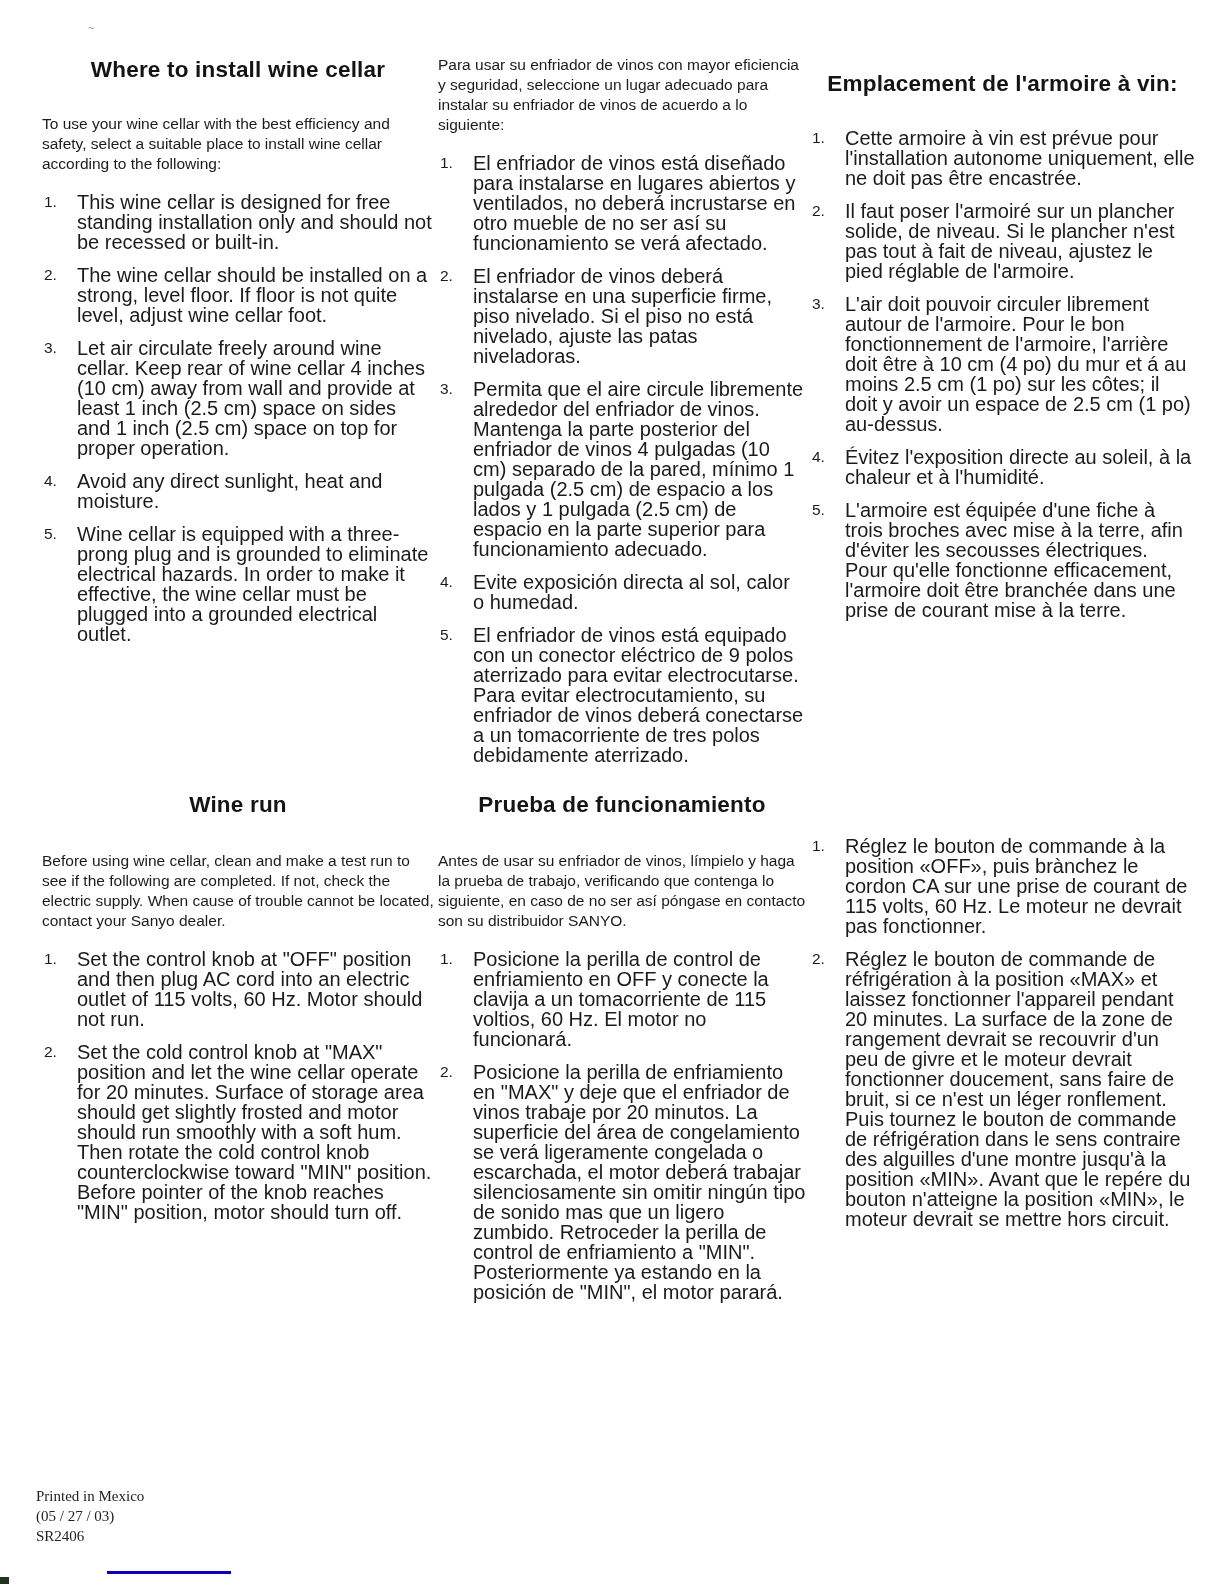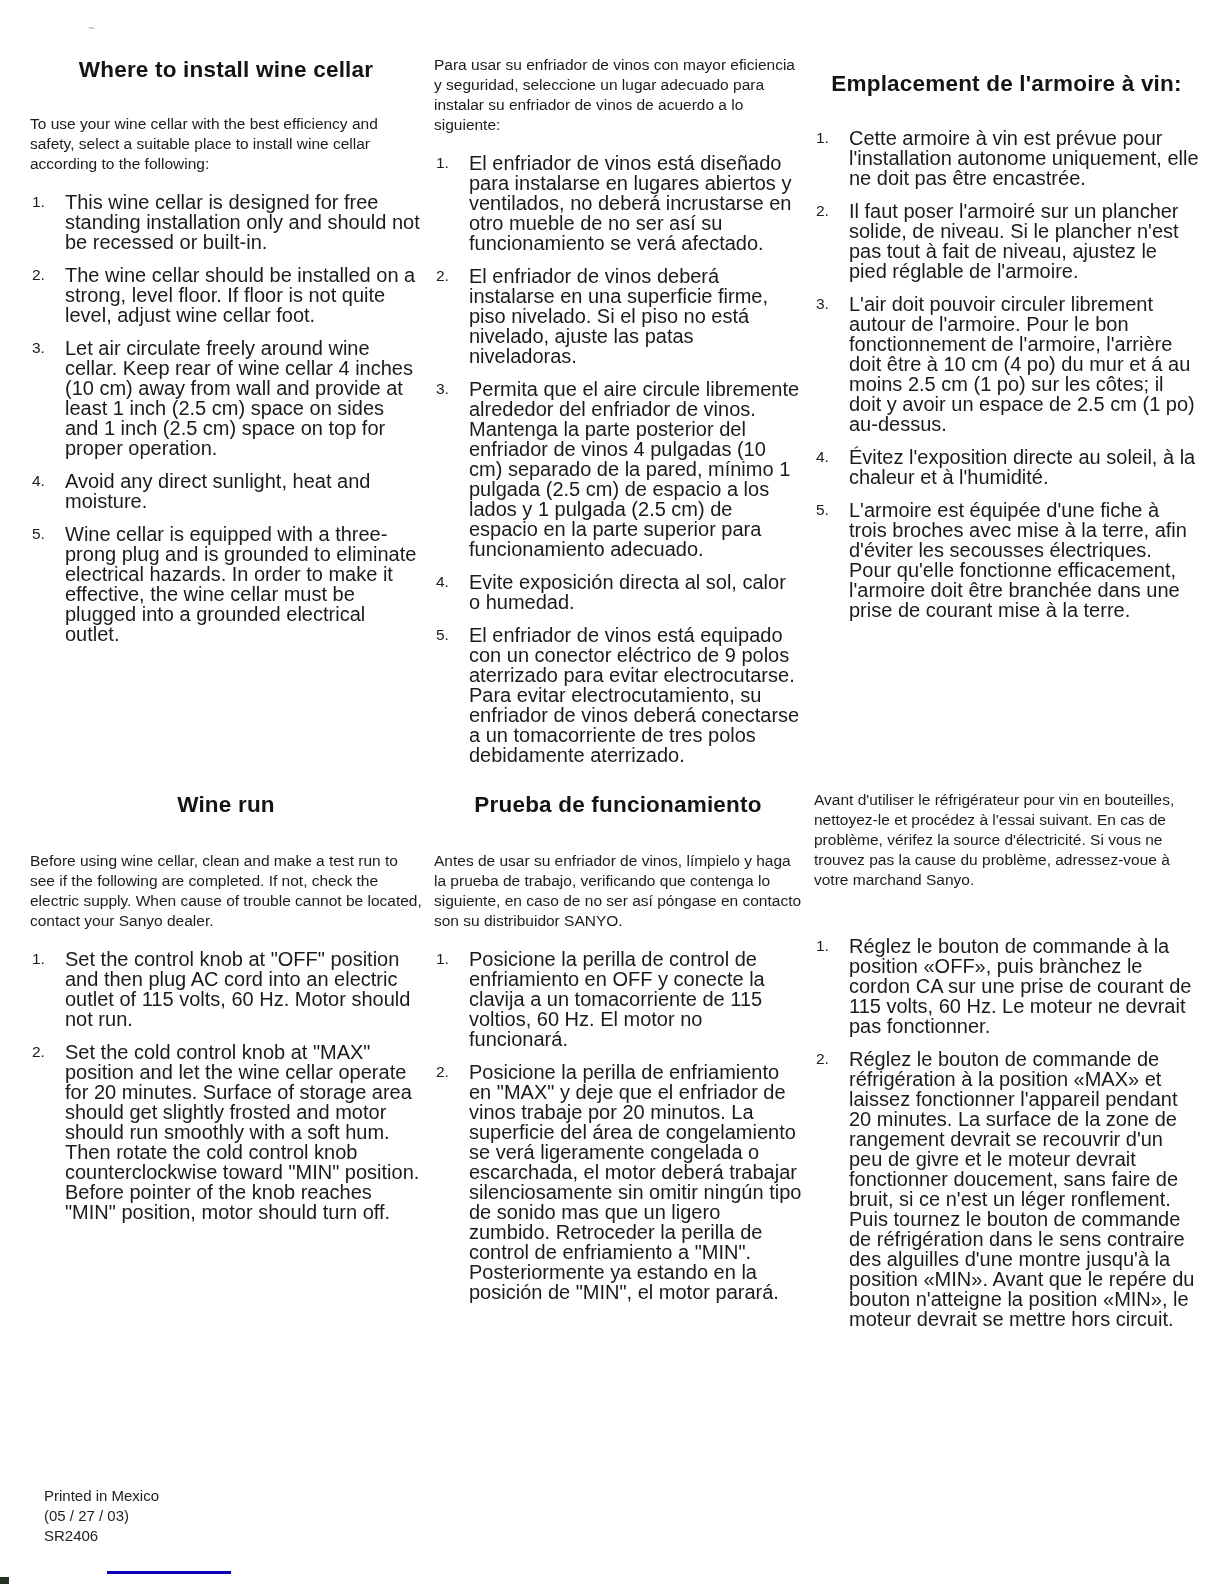--- a/index.html
+++ b/index.html
@@ -8,22 +8,22 @@
     background:#ffffff;
     font-family:"Liberation Sans", sans-serif;
     color:#1b1b1b;
     position:relative;
     overflow:hidden;
   }
   .page{position:absolute;inset:0;}
   .grid{
     display:grid;
     grid-template-columns:392px 368px 385px;
-    column-gap:12px;
-    padding-left:30px;
+    column-gap:4px;
+    padding-left:42px;
     padding-right:10px;
     box-sizing:border-box;
   }
   .row-install{padding-top:55px;height:735px;box-sizing:content-box;}
   .row-test{padding-top:0;}
   .col{min-width:0;}
   .col-fr-install{padding-top:14px;}
   h2{
     font-size:22.5px;
     font-weight:bold;
@@ -40,22 +40,22 @@
     margin:0 0 18px 0;
     white-space:normal;
   }
   .list{margin:0;padding:0;}
   .li{display:flex;margin-bottom:13px;}
   .li .num{flex:none;width:33px;padding-left:2px;font-size:15.5px;line-height:20px;}
   .li .txt{flex:1;font-size:20px;line-height:20px;}
   .test-head-gap{margin-bottom:32px;}
   .fr-test-list{margin-top:46px;}
   .footer{
-    position:absolute;left:44px;top:1486px;
-    font-size:15px;line-height:20px;color:#222;
+    position:absolute;left:36px;top:1486px;
+    font-size:15px;line-height:20px;color:#222;font-family:Liberation Serif, serif;
   }
   .blue-rule{
     position:absolute;left:107px;top:1571px;
     width:124px;height:3px;background:#0a00b8;
   }
   .corner-artifact{
     position:absolute;left:0px;top:1577px;
     width:9px;height:7px;background:#22331f;
   }
   .top-artifact{
@@ -178,21 +178,20 @@
           <span class="txt">Posicione la perilla de control de enfriamiento en OFF y conecte la clavija a un tomacorriente de 115 voltios, 60 Hz. El motor no funcionará.</span>
         </div>
         <div class="li">
           <span class="num">2.</span>
           <span class="txt">Posicione la perilla de enfriamiento en "MAX" y deje que el enfriador de vinos trabaje por 20 minutos. La superficie del área de congelamiento se verá ligeramente congelada o escarchada, el motor deberá trabajar silenciosamente sin omitir ningún tipo de sonido mas que un ligero zumbido. Retroceder la perilla de control de enfriamiento a "MIN". Posteriormente ya estando en la posición de "MIN", el motor parará.</span>
         </div>
       </div>
     </div>
 
     <div class="col">
-      <p class="intro">Avant d'utiliser le réfrigérateur pour vin en bouteilles, nettoyez-le et procédez à l'essai suivant. En cas de problème, vérifez la source d'électricité. Si vous ne trouvez pas la cause du problème, adressez-voue à votre marchand Sanyo.</p>
       <div class="list fr-test-list">
         <div class="li">
           <span class="num">1.</span>
           <span class="txt">Réglez le bouton de commande à la position «OFF», puis brànchez le cordon CA sur une prise de courant de 115 volts, 60 Hz. Le moteur ne devrait pas fonctionner.</span>
         </div>
         <div class="li">
           <span class="num">2.</span>
           <span class="txt">Réglez le bouton de commande de réfrigération à la position «MAX» et laissez fonctionner l'appareil pendant 20 minutes. La surface de la zone de rangement devrait se recouvrir d'un peu de givre et le moteur devrait fonctionner doucement, sans faire de bruit, si ce n'est un léger ronflement. Puis tournez le bouton de commande de réfrigération dans le sens contraire des alguilles d'une montre jusqu'à la position «MIN». Avant que le repére du bouton n'atteigne la position «MIN», le moteur devrait se mettre hors circuit.</span>
         </div>
       </div>

